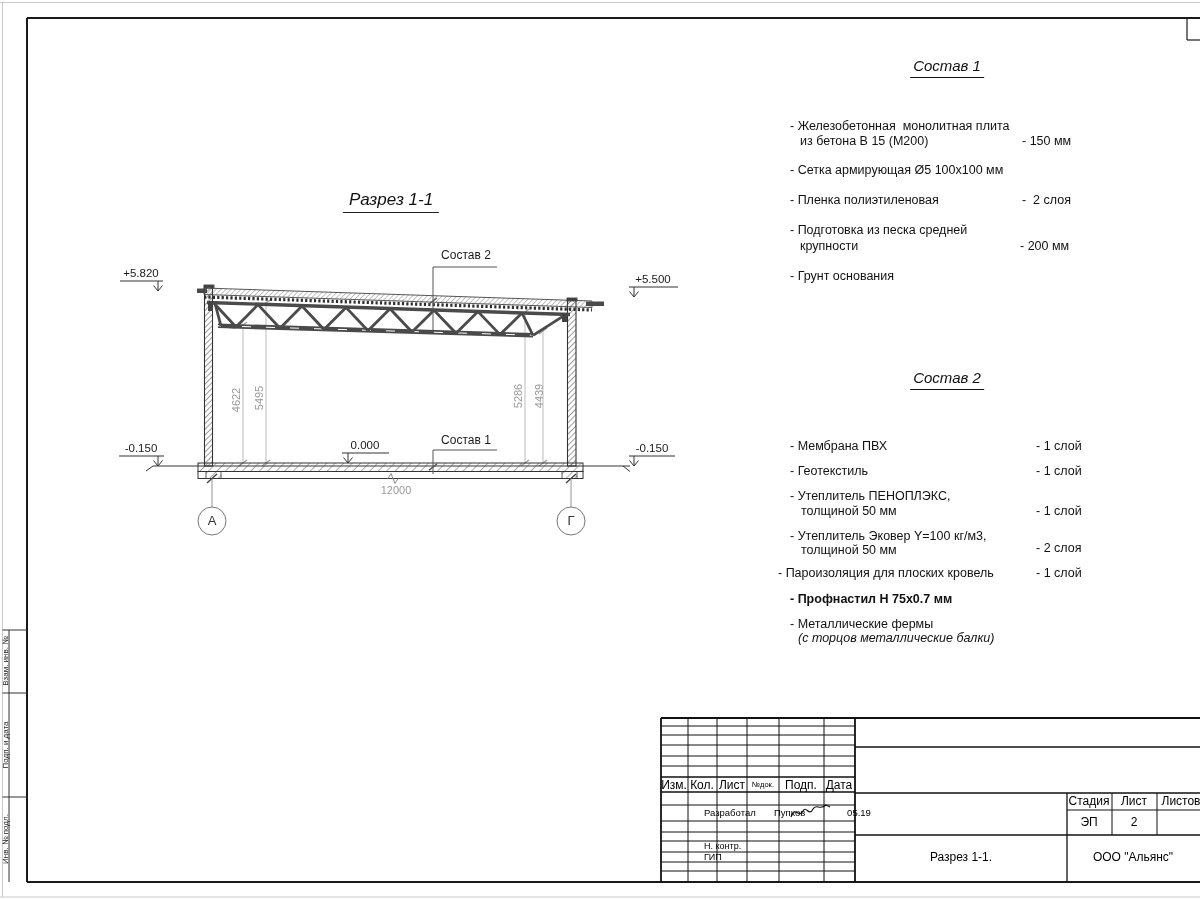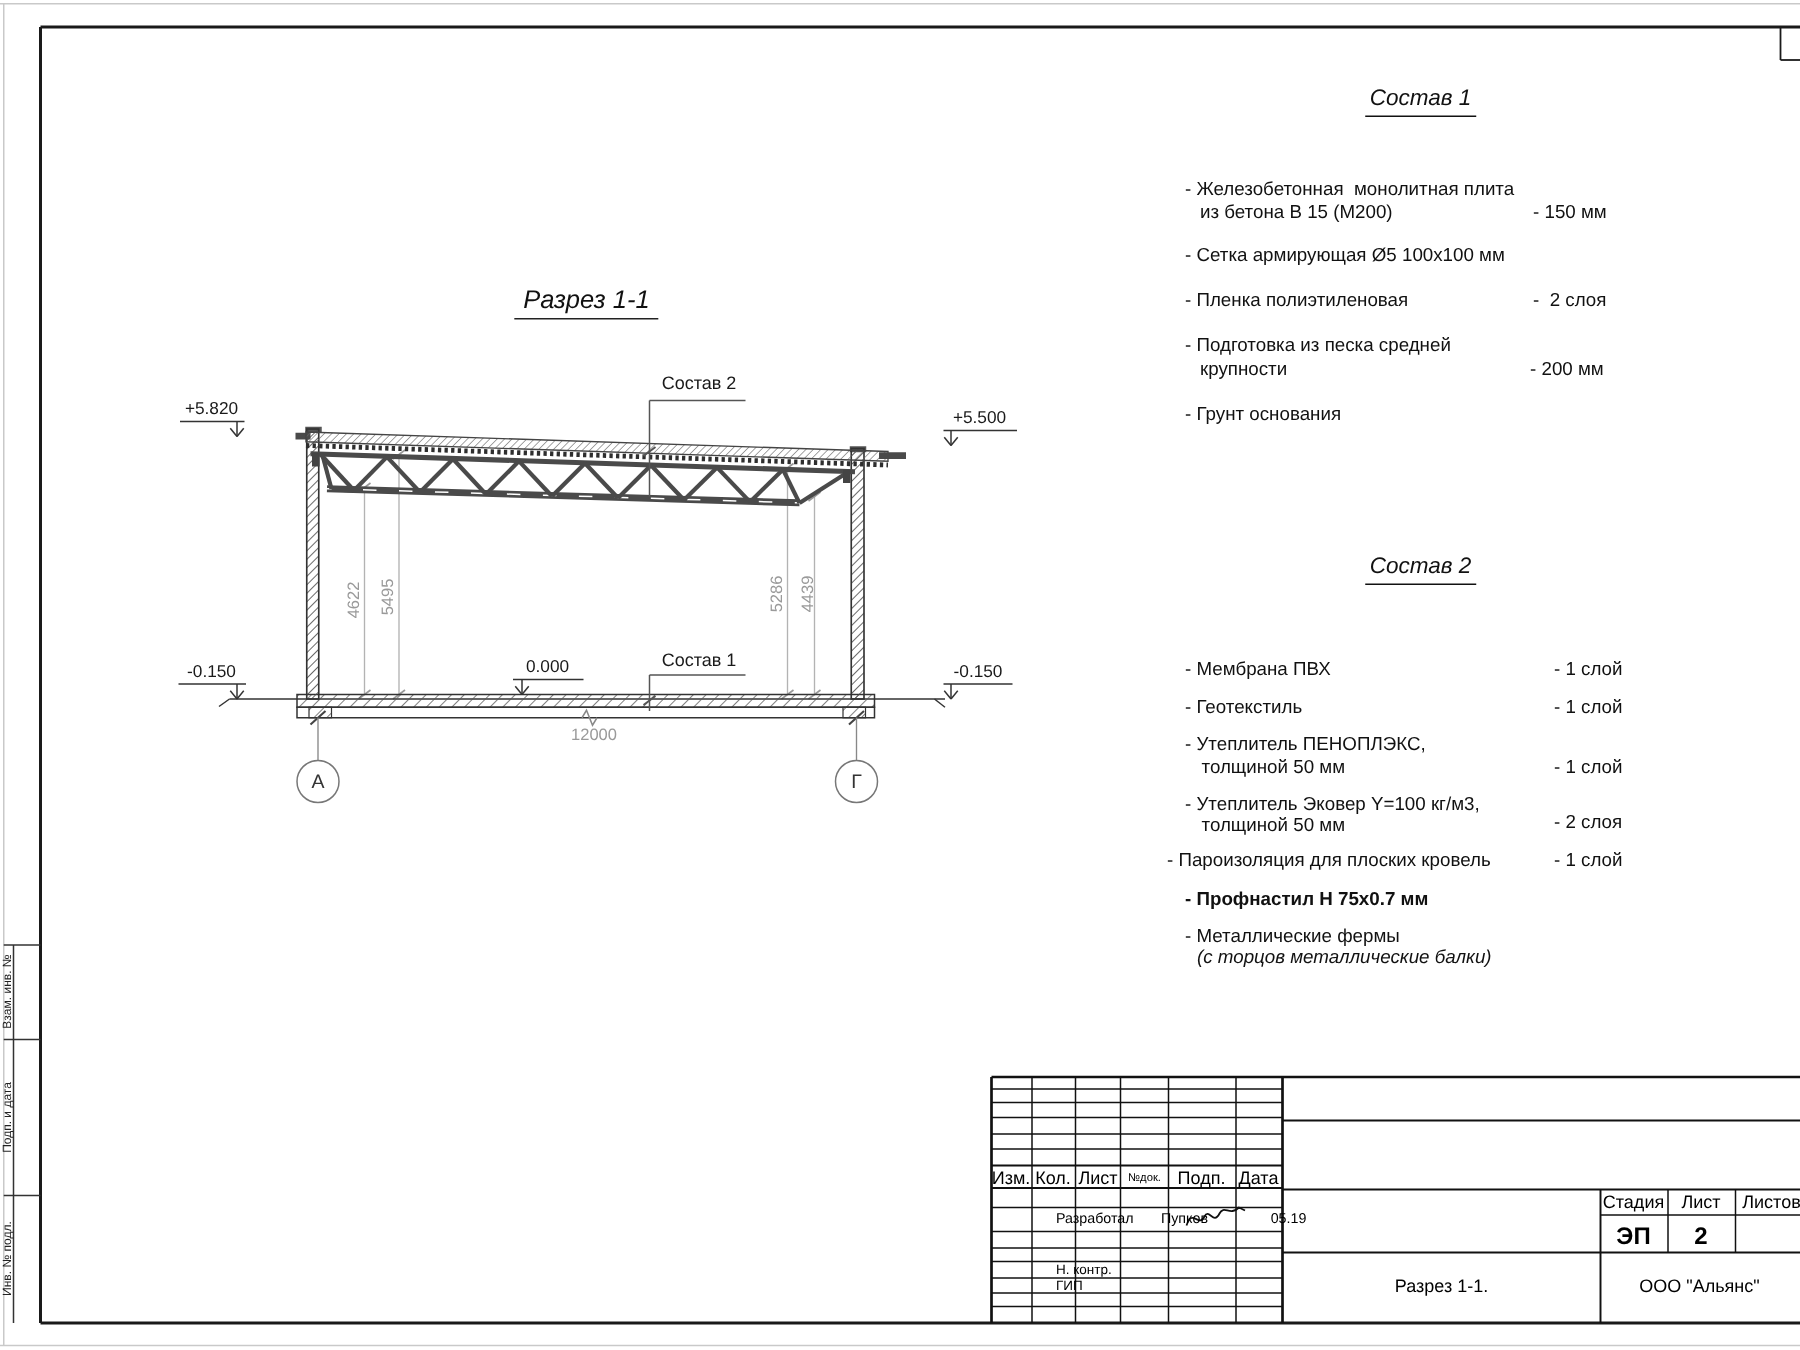--- a/index.html
+++ b/index.html
@@ -16,21 +16,21 @@
   .vdim{position:absolute;font-size:11px;color:#9a9a9a;white-space:nowrap;
         transform:translate(-50%,-50%) rotate(-90deg);}
   .gray{color:#9a9a9a;}
   .head{font-style:italic;font-size:15px;border-bottom:1.2px solid #111;padding:0 3px 2px 3px;}
   .dtitle{font-style:italic;font-size:17px;border-bottom:1.3px solid #222;padding:0 6px 2px 6px;}
   .gridlbl{font-size:13px;color:#333;}
   .tb{color:#000;}
   .tb-hdr{font-size:12px;}
   .tb-sm{font-size:9.5px;padding-left:40px;}
   .tb-xs{font-size:7.5px;}
-  .tb-val{font-size:16px;font-weight:bold;}
+  .tb-val{font-size:12px;}
   .side-label{position:absolute;font-size:8px;color:#222;white-space:nowrap;
         transform:translate(-50%,-50%) rotate(-90deg);}
   svg{position:absolute;left:0;top:0;}
 </style>
 </head>
 <body>
 
 <svg width="1200" height="900" viewBox="0 0 1200 900">
   <defs>
     <pattern id="hatchWall" width="4" height="4" patternUnits="userSpaceOnUse" patternTransform="rotate(45)">

